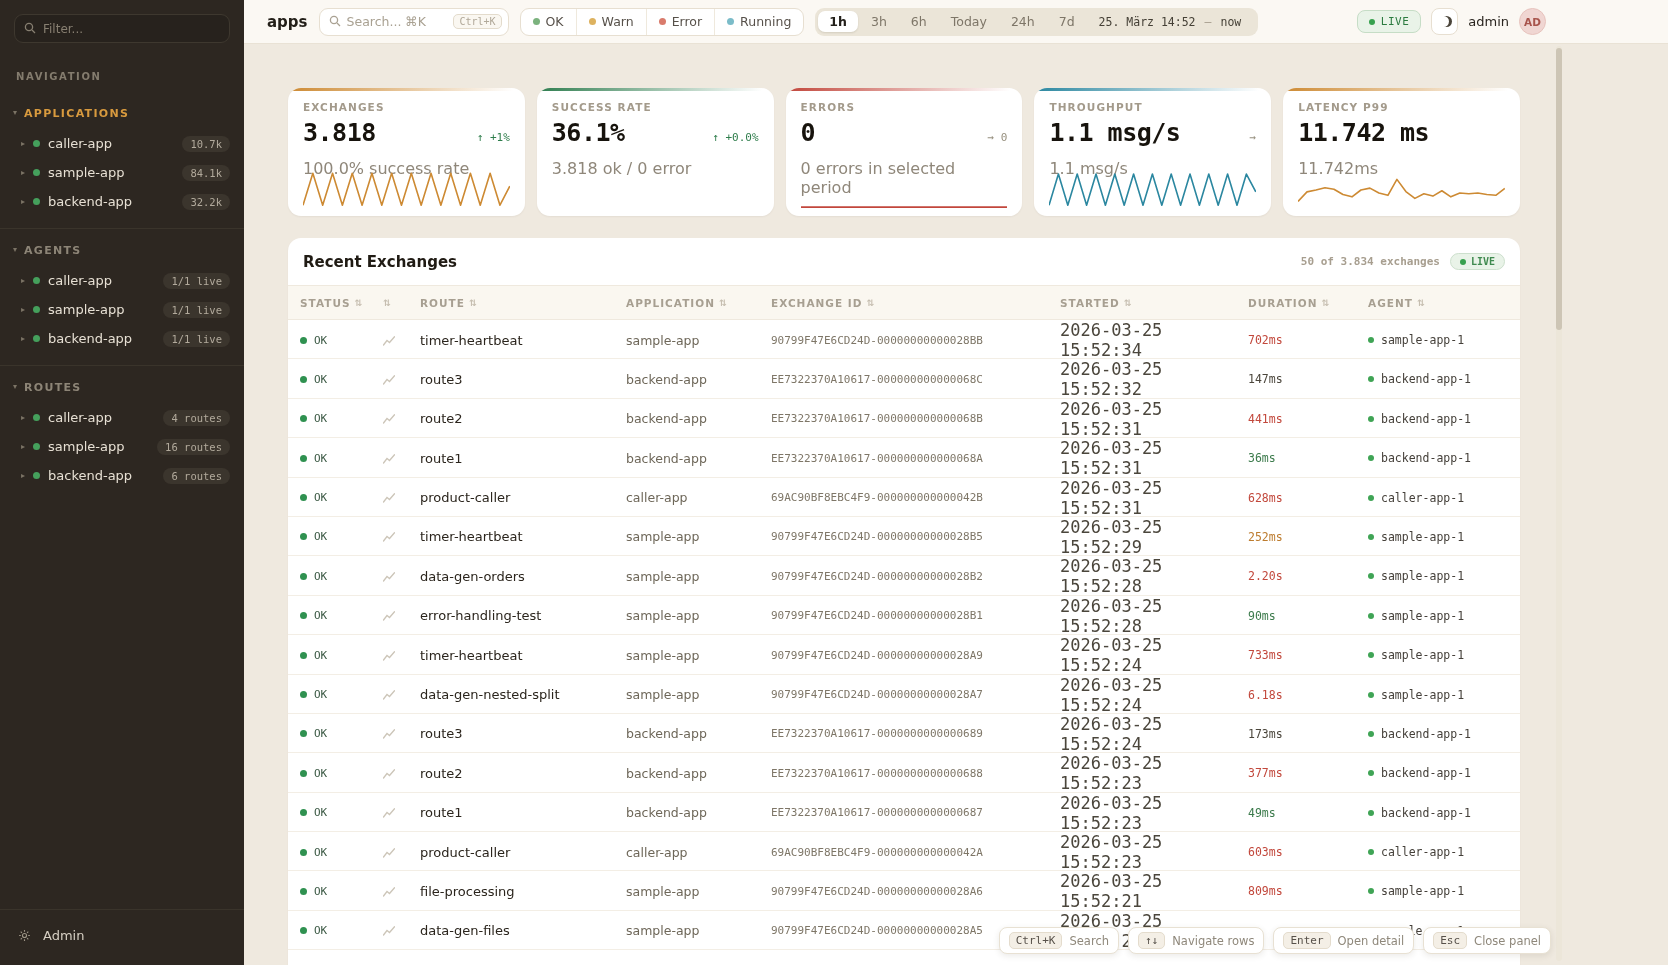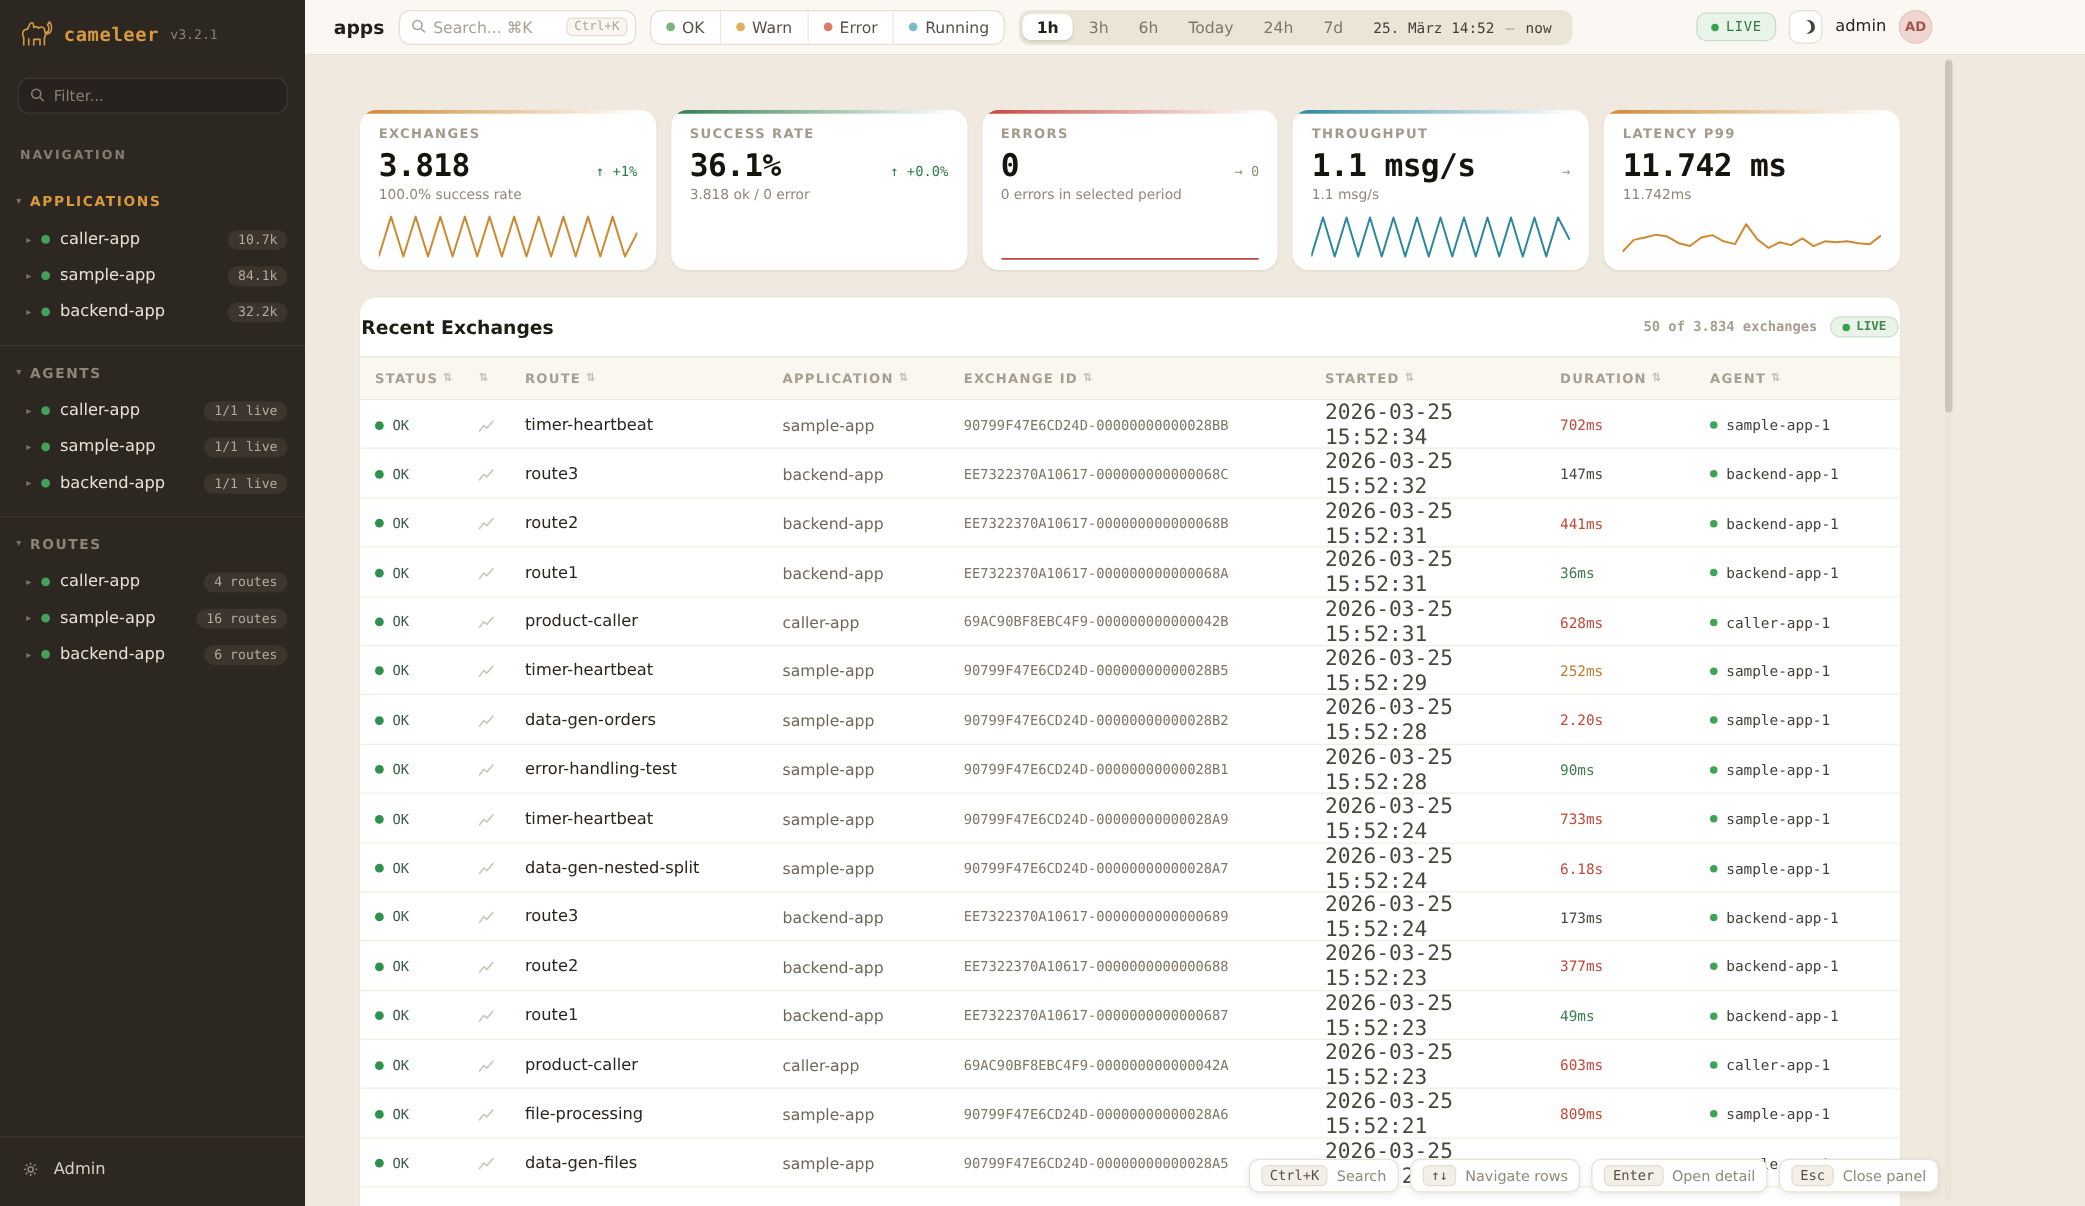--- a/index.html
+++ b/index.html
@@ -64,27 +64,27 @@
   
   .main { position:absolute; left:288px; top:88px; width:1232px; }
   .cards { display:flex; gap:12px; }
   .card { flex:1; height:128px; background:#fff; border-radius:13px; position:relative; padding:13px 15px 10px; box-shadow:0 1px 2px rgba(60,50,30,.06); overflow:hidden; }
   .card-accent { position:absolute; left:0; top:0; right:0; height:3px; border-radius:13px 13px 0 0; }
   .card-label { font-size:10.5px; font-weight:bold; letter-spacing:1.1px; color:#a39a8b; }
   .card-valrow { display:flex; align-items:baseline; justify-content:space-between; margin-top:5px; }
   .card-value { font-family:"DejaVu Sans Mono","Liberation Mono",monospace; font-size:25px; font-weight:bold; color:#17130d; letter-spacing:-.5px; white-space:nowrap; }
   .card-delta { font-family:"DejaVu Sans Mono","Liberation Mono",monospace; font-size:11px; white-space:nowrap; }
   .delta-green { color:#2e7d4b; } .delta-gray { color:#97907f; }
-  .card-sub { font-size:11px; color:#8f877a; margin-top:2px; }
+  .card-sub { font-size:16px; color:#8f877a; margin-top:12px; }
   .card-spark { position:absolute; left:15px; right:15px; bottom:7px; height:38px; }
   .card-spark svg { width:100%; height:100%; display:block; }
 
   
   .panel { margin-top:22px; width:1232px; height:740px; background:#fff; border-radius:13px 13px 0 0; box-shadow:0 1px 2px rgba(60,50,30,.06); }
-  .panel-head { display:flex; align-items:center; height:47px; padding:0 1px; }
+  .panel-head { display:flex; align-items:center; height:47px; padding:0 15px; }
   .panel-title { font-size:15px; font-weight:bold; color:#201b14; }
   .panel-right { margin-left:auto; display:flex; align-items:center; gap:10px;font-weight:bold; }
   .summary { font-family:"DejaVu Sans Mono","Liberation Mono",monospace; font-size:11px; color:#a79e8f; }
   .live-pill { display:flex; align-items:center; gap:5px; background:#e9f3e8; border:1px solid #cde0cd; color:#3f8a4f; border-radius:9px; padding:2px 9px; font-family:"DejaVu Sans Mono","Liberation Mono",monospace; font-size:10px; }
   .grid-cols { display:grid; grid-template-columns:83px 37px 206px 145px 289px 188px 120px 1fr; align-items:center; padding-left:12px; }
   .thead { height:35px; background:#faf7f0; border-top:1px solid #efe9de; border-bottom:1px solid #efe9de; }
   .th { display:flex; align-items:center; gap:4px; font-size:10.5px; font-weight:bold; letter-spacing:1px; color:#a79f91; cursor:pointer; }
   .sort-ic { font-size:9px; color:#c6beb0; }
   .trow { height:39.4px; border-bottom:1px solid #f3eee5; cursor:pointer; }
   .cell-status { display:flex; align-items:center; gap:7px; font-family:"DejaVu Sans Mono","Liberation Mono",monospace; font-size:11px; color:#3c5a45; }
@@ -105,29 +105,20 @@
   .hint-label { font-size:11.5px; color:#8f887b; white-space:nowrap; }
 
   
   .sb-track { position:absolute; left:1556px; top:46px; width:6px; height:915px; background:#ece6d9; border-radius:3px; }
   .sb-thumb { position:absolute; left:0; top:2px; width:6px; height:282px; background:#cdc5b5; border-radius:3px; }
 </style>
 </head>
 <body>
 
 <aside class="sidebar">
-  <div class="logo-row">
-    <span>
-      <svg width="26" height="24" viewBox="0 0 26 24" fill="none" stroke="#d29a45" stroke-width="1.3" stroke-linecap="round" stroke-linejoin="round">
-        <path d="M3 22 V16 Q1.5 14 2.5 11.5 Q3.5 9 6 9.5 L7.5 6 Q8.5 3.5 10.5 4.5 L11 8 Q13 6.5 15 8.5 Q17.5 6.5 19.5 9 L20 12 Q22.5 12.5 23 10 Q23.5 7.5 22 6 L23.5 3.5 Q26 6 25 10 Q24 13.5 20.5 13 L19.5 17 V22 M7 22 V17 M11 22 V17.5 H16 V22"></path>
-      </svg>
-    </span>
-    <span class="logo-name">cameleer</span>
-    <span class="logo-ver">v3.2.1</span>
-  </div>
 
   <div class="side-filter">
     <span>
       <svg width="12" height="12" viewBox="0 0 12 12" fill="none" stroke="#877f71" stroke-width="1.3">
           <circle cx="5" cy="5" r="3.6"></circle>
           <line x1="8" y1="8" x2="11" y2="11"></line>
         </svg>
     </span>
     <input placeholder="Filter..." style="">
   </div>

